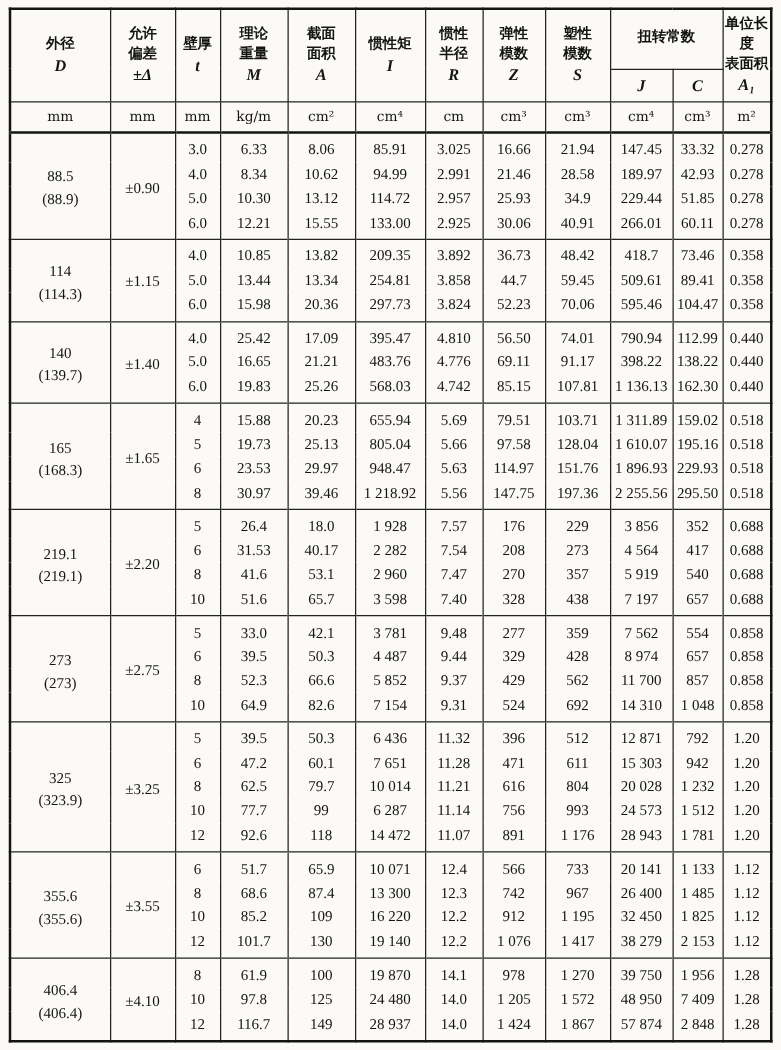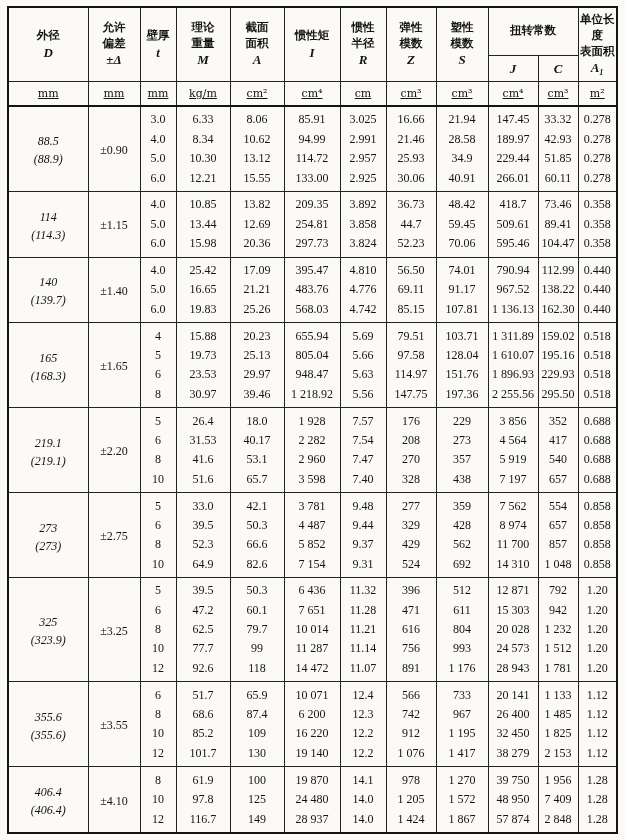--- a/index.html
+++ b/index.html
@@ -16,40 +16,39 @@
   thead th{
     border:1px solid #222;text-align:center;vertical-align:middle;
     font-weight:bold;padding:1px 0;
   }
   thead tr.main-hdr th{height:48px;}
   thead tr.sub-hdr th{height:26px;}
   thead tr.units th{
     height:25px;font-weight:normal;
     font:11px "DejaVu Serif",serif;
     border-bottom:2.5px solid #141414;
-    text-decoration:underline;
   }
   .hz{
     font:bold 11.5px "Liberation Sans",sans-serif;
     white-space:pre-line;line-height:1.35;
   }
   .hsym{
     font:italic 13px "Liberation Serif",serif;font-weight:bold;margin-top:1px;
   }
   tbody{border-bottom:1px solid #222;}
   tbody td{
     border-left:1px solid #222;border-right:1px solid #222;
     text-align:center;vertical-align:middle;white-space:nowrap;
     font:12px "Liberation Serif",serif;
     padding:1px 1px;height:17px;
   }
   tbody tr:first-child td{padding-top:4px;}
   tbody tr:last-child td{padding-bottom:4px;}
   td.dcol,td.tolcol{vertical-align:middle;font:12px "Liberation Serif",serif;}
-  td.dcol div{line-height:1.5;font-style:italic;}
+  td.dcol div{line-height:1.5;}
 </style>
 </head>
 <body>
 
 <div class="page">
   <table class="spec" id="spec-table">
     <colgroup>
       <col style="width:80px">
         <col style="width:52px">
         <col style="width:36px">
@@ -208,21 +207,21 @@
           <td>3.892</td>
           <td>36.73</td>
           <td>48.42</td>
           <td>418.7</td>
           <td>73.46</td>
           <td>0.358</td>
         </tr>
         <tr>
           <td>5.0</td>
           <td>13.44</td>
-          <td>12.69</td>
+          <td>13.34</td>
           <td>254.81</td>
           <td>3.858</td>
           <td>44.7</td>
           <td>59.45</td>
           <td>509.61</td>
           <td>89.41</td>
           <td>0.358</td>
         </tr>
         <tr>
           <td>6.0</td>
@@ -256,21 +255,21 @@
           <td>0.440</td>
         </tr>
         <tr>
           <td>5.0</td>
           <td>16.65</td>
           <td>21.21</td>
           <td>483.76</td>
           <td>4.776</td>
           <td>69.11</td>
           <td>91.17</td>
-          <td>967.52</td>
+          <td>398.22</td>
           <td>138.22</td>
           <td>0.440</td>
         </tr>
         <tr>
           <td>6.0</td>
           <td>19.83</td>
           <td>25.26</td>
           <td>568.03</td>
           <td>4.742</td>
           <td>85.15</td>
@@ -484,21 +483,21 @@
           <td>616</td>
           <td>804</td>
           <td>20 028</td>
           <td>1 232</td>
           <td>1.20</td>
         </tr>
         <tr>
           <td>10</td>
           <td>77.7</td>
           <td>99</td>
-          <td>11 287</td>
+          <td>6 287</td>
           <td>11.14</td>
           <td>756</td>
           <td>993</td>
           <td>24 573</td>
           <td>1 512</td>
           <td>1.20</td>
         </tr>
         <tr>
           <td>12</td>
           <td>92.6</td>
@@ -527,21 +526,21 @@
           <td>566</td>
           <td>733</td>
           <td>20 141</td>
           <td>1 133</td>
           <td>1.12</td>
         </tr>
         <tr>
           <td>8</td>
           <td>68.6</td>
           <td>87.4</td>
-          <td>6 200</td>
+          <td>13 300</td>
           <td>12.3</td>
           <td>742</td>
           <td>967</td>
           <td>26 400</td>
           <td>1 485</td>
           <td>1.12</td>
         </tr>
         <tr>
           <td>10</td>
           <td>85.2</td>

